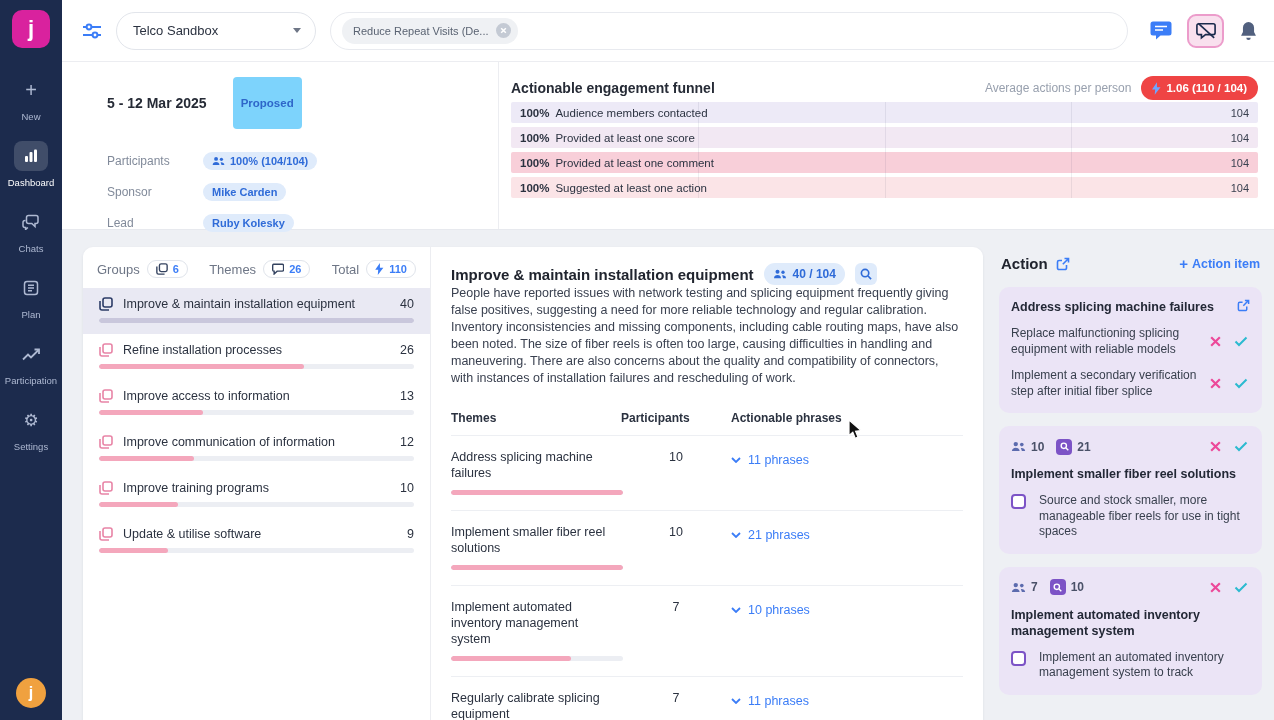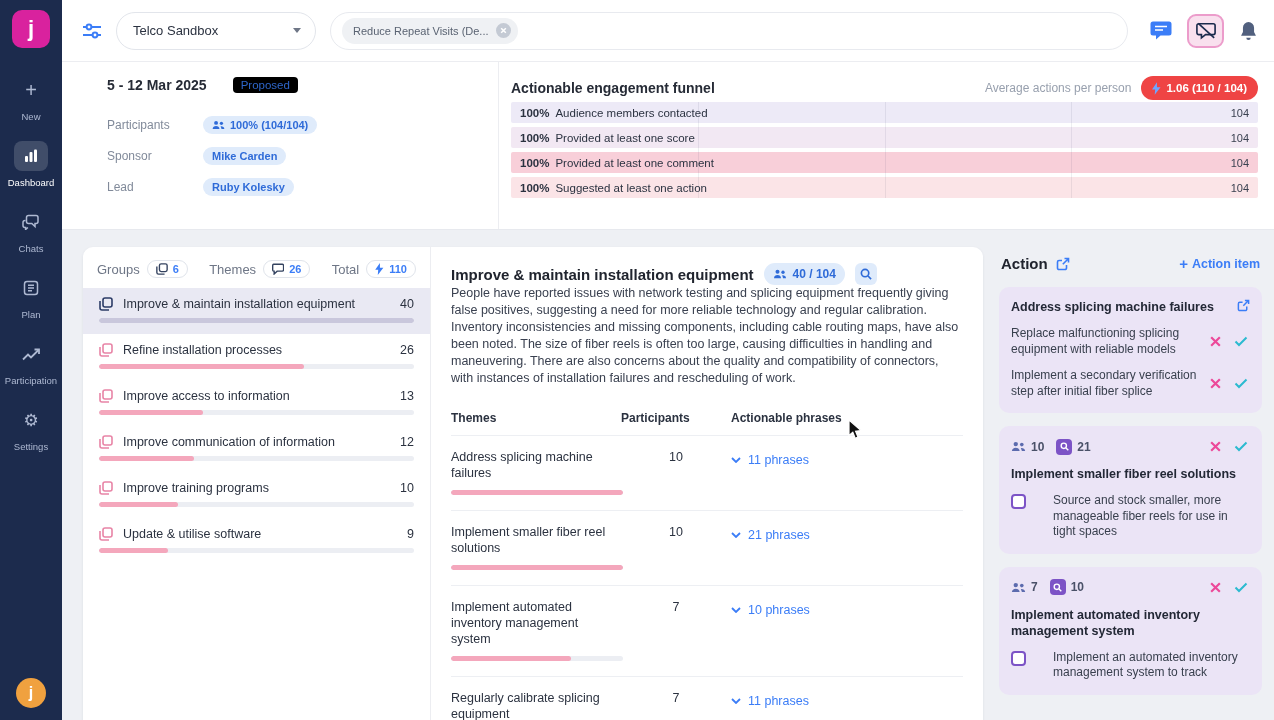--- a/index.html
+++ b/index.html
@@ -33,21 +33,21 @@
   .icon-btn { display:flex; align-items:center; justify-content:center; cursor:pointer; }
   .comment-btn { color:#3B7DF7; }
   .muted-btn { width:37px; height:34px; border-radius:9px; background:#F9E0EE; border:2px solid #EC9CCB; color:#1C2B4D; }
   .bell-btn { color:#51607E; }
 
   
   .overview { background:#fff; height:168px; display:flex; flex:none; border-bottom:1px solid #E7E9EE; }
   .ov-left { width:437px; flex:none; border-right:1px solid #ECEDF1; padding:15px 24px 0 45px; }
   .date-row { display:flex; align-items:center; gap:26px; }
   .date-text { font-size:14px; font-weight:700; color:#262B36; }
-  .status-badge { background:#000000; color:#2E66C9; font-size:11.5px; font-weight:400; border-radius:4px; padding:2px 8px; }
+  .status-badge { background:#7dd3fc; color:#2E66C9; font-size:11.5px; font-weight:700; border-radius:4px; padding:20px 8px; }
   .ov-fields { margin-top:23px; }
   .ov-row { display:flex; align-items:center; margin-bottom:13px; }
   .ov-label { width:96px; font-size:12px; color:#818A9A; flex:none; }
   .chip-blue { background:#DFEBFB; color:#2F6BD8; border-radius:11px; padding:3px 9px; font-size:11px; font-weight:700; display:inline-flex; align-items:center; gap:5px; cursor:pointer; }
   .chip-blue.static { cursor:default; }
 
   .funnel { flex:1; min-width:0; padding:14px 16px 0 12px; }
   .funnel-head { display:flex; align-items:center; }
   .funnel-title { font-size:14px; font-weight:700; color:#262B36; }
   .avg-label { margin-left:auto; font-size:12px; color:#98A0AE; margin-right:10px; }
@@ -108,21 +108,21 @@
   .a-card-title { font-size:12.5px; font-weight:700; color:#232836; line-height:16px; flex:1; }
   .a-item { display:flex; align-items:center; margin-top:11px; }
   .a-item-text { flex:1; font-size:12px; line-height:15.5px; color:#39404E; padding-right:6px; }
   .xi { color:#EC4899; display:flex; cursor:pointer; padding:2px; }
   .ci { color:#2BBAD0; display:flex; cursor:pointer; padding:2px; margin-left:8px; }
   .a-stats { display:flex; align-items:center; }
   .stat-num { font-size:12px; font-weight:700; color:#4A5168; margin-left:5px; }
   .ppl-ico { color:#5C6BAE; display:flex; }
   .q-badge { width:16px; height:16px; border-radius:4px; background:#7C53C6; color:#fff; display:flex; align-items:center; justify-content:center; margin-left:12px; }
   .a-title2 { font-size:12.5px; font-weight:700; color:#232836; margin-top:11px; line-height:16px; }
-  .task { display:flex; gap:27px; margin-top:11px; }
+  .task { display:flex; gap:13px; margin-top:11px; }
   .cb { width:15px; height:15px; border:2px solid #7C53C6; border-radius:4px; background:#fff; flex:none; margin-top:1px; cursor:pointer; }
   .task-text { font-size:12px; line-height:15.5px; color:#39404E; }
 
   .cursor { position:absolute; left:848px; top:419px; pointer-events:none; z-index:50; }
 </style>
 </head>
 <body>
 
 <div class="app">
 

